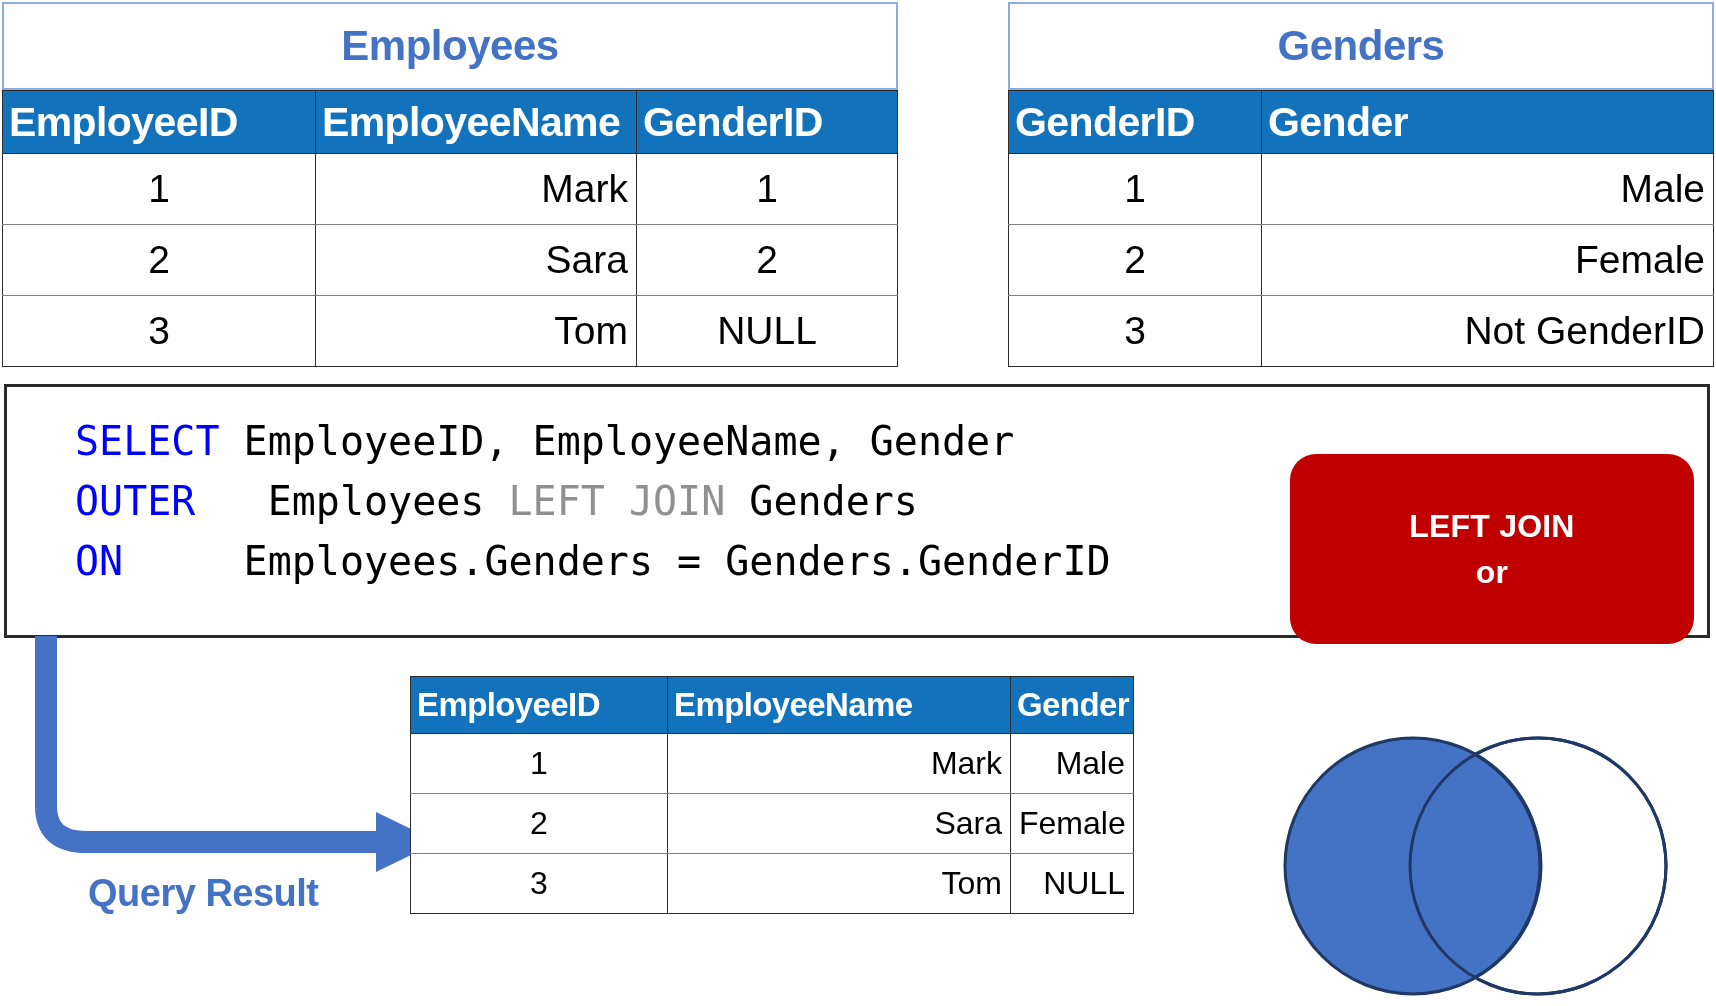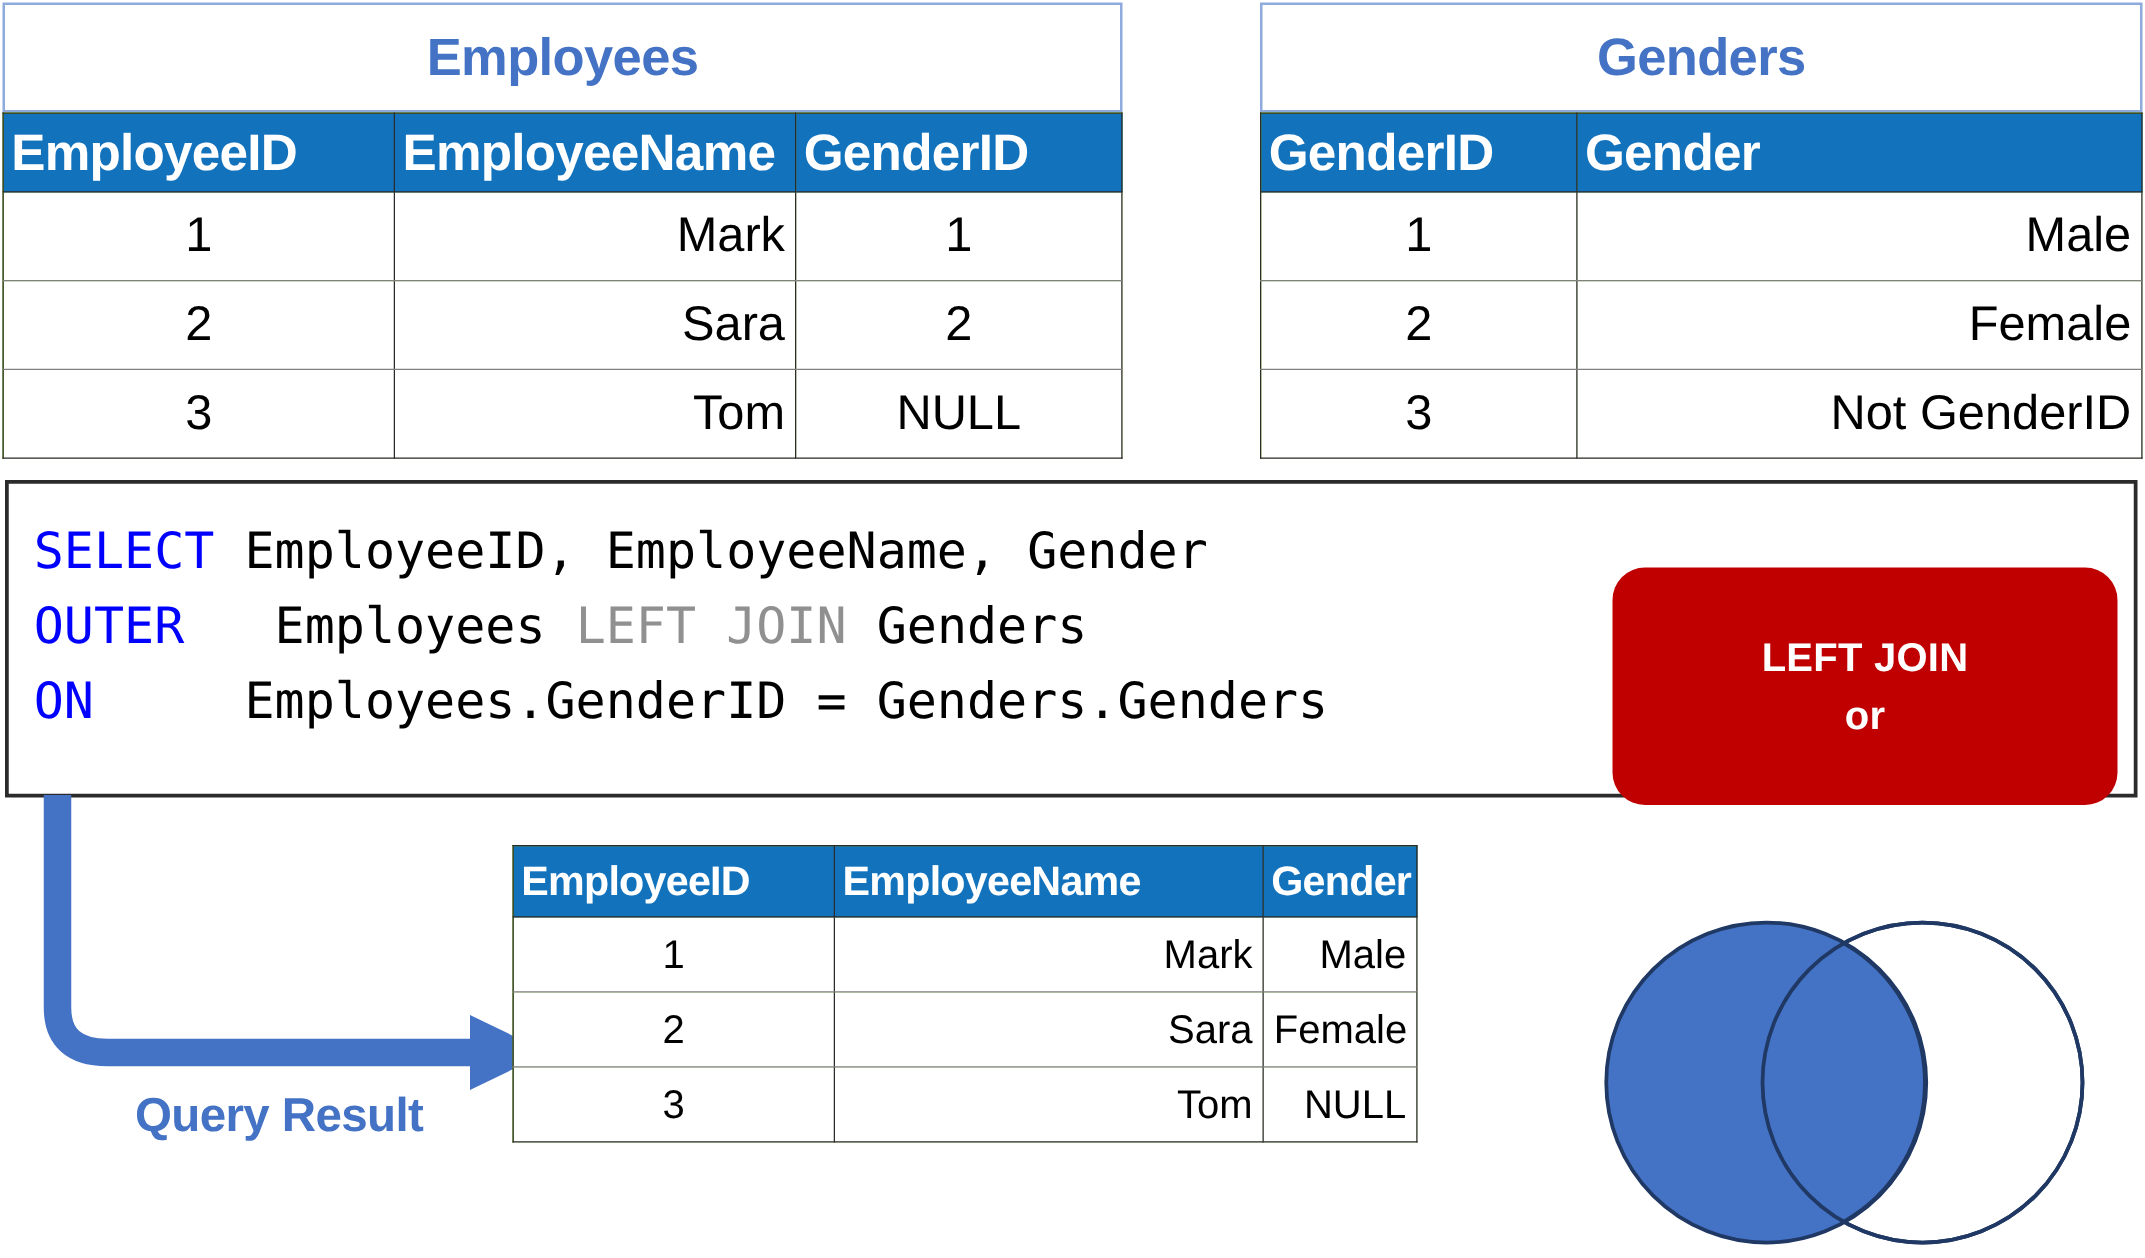--- a/index.html
+++ b/index.html
@@ -88,21 +88,21 @@
   #sql-code {
     position: absolute;
     left: 20px;
     top: 24px;
     font-family: "DejaVu Sans Mono", "Liberation Mono", monospace;
     font-size: 40px;
     line-height: 60px;
     white-space: pre;
     color: #000000;
   }
-  .kw   { color: #0000ff; }
+  .kw   { color: #0000ff; margin-left: 48px; }
   .kw2  { color: #909090; }
 
   
   #join-badge {
     position: absolute;
     left: 1290px;
     top: 454px;
     width: 404px;
     height: 190px;
     box-sizing: border-box;
@@ -131,21 +131,20 @@
 
   
   #query-result-label {
     position: absolute;
     left: 88px;
     top: 872px;
     font-size: 38px;
     font-weight: bold;
     color: #4472c4;
     letter-spacing: -0.5px;
-    margin-left: 20px;
   }
 
   
   #result-block { left: 410px; top: 676px; width: 724px; }
   #result-block table.grid th { font-size: 33px; height: 52px; }
   #result-block table.grid td { font-size: 32px; height: 57px; }
 
   
   #venn-diagram {
     position: absolute;
@@ -210,21 +209,21 @@
         <td class="c-center">3</td>
         <td class="c-left">Not GenderID</td>
       </tr>
     </tbody>
   </table>
 </div>
 
 <div id="sql-panel">
   <div id="sql-code"><span class="kw">SELECT</span> <span>EmployeeID, EmployeeName, Gender</span>
 <span class="kw">OUTER</span>   <span>Employees</span> <span class="kw2">LEFT JOIN</span> <span>Genders</span>
-<span class="kw">ON</span>     <span>Employees.GenderID = Genders.Genders</span></div>
+<span class="kw">ON</span>     <span>Employees.Genders = Genders.GenderID</span></div>
 </div>
 
 <div id="join-badge">
   <div>LEFT JOIN</div>
   <div>or</div>
 </div>
 
 <svg id="result-arrow" viewBox="0 0 430 240">
   <path d="M 36 0 L 36 170 Q 36 206 76 206 L 372 206" fill="none" stroke="#4472c4" stroke-width="22" stroke-linecap="butt"></path>
   <path d="M 36 0 L 36 170 Q 36 206 76 206 L 372 206" fill="none" stroke="#2f5597" stroke-width="22" stroke-linecap="butt" opacity="0.0"></path>

